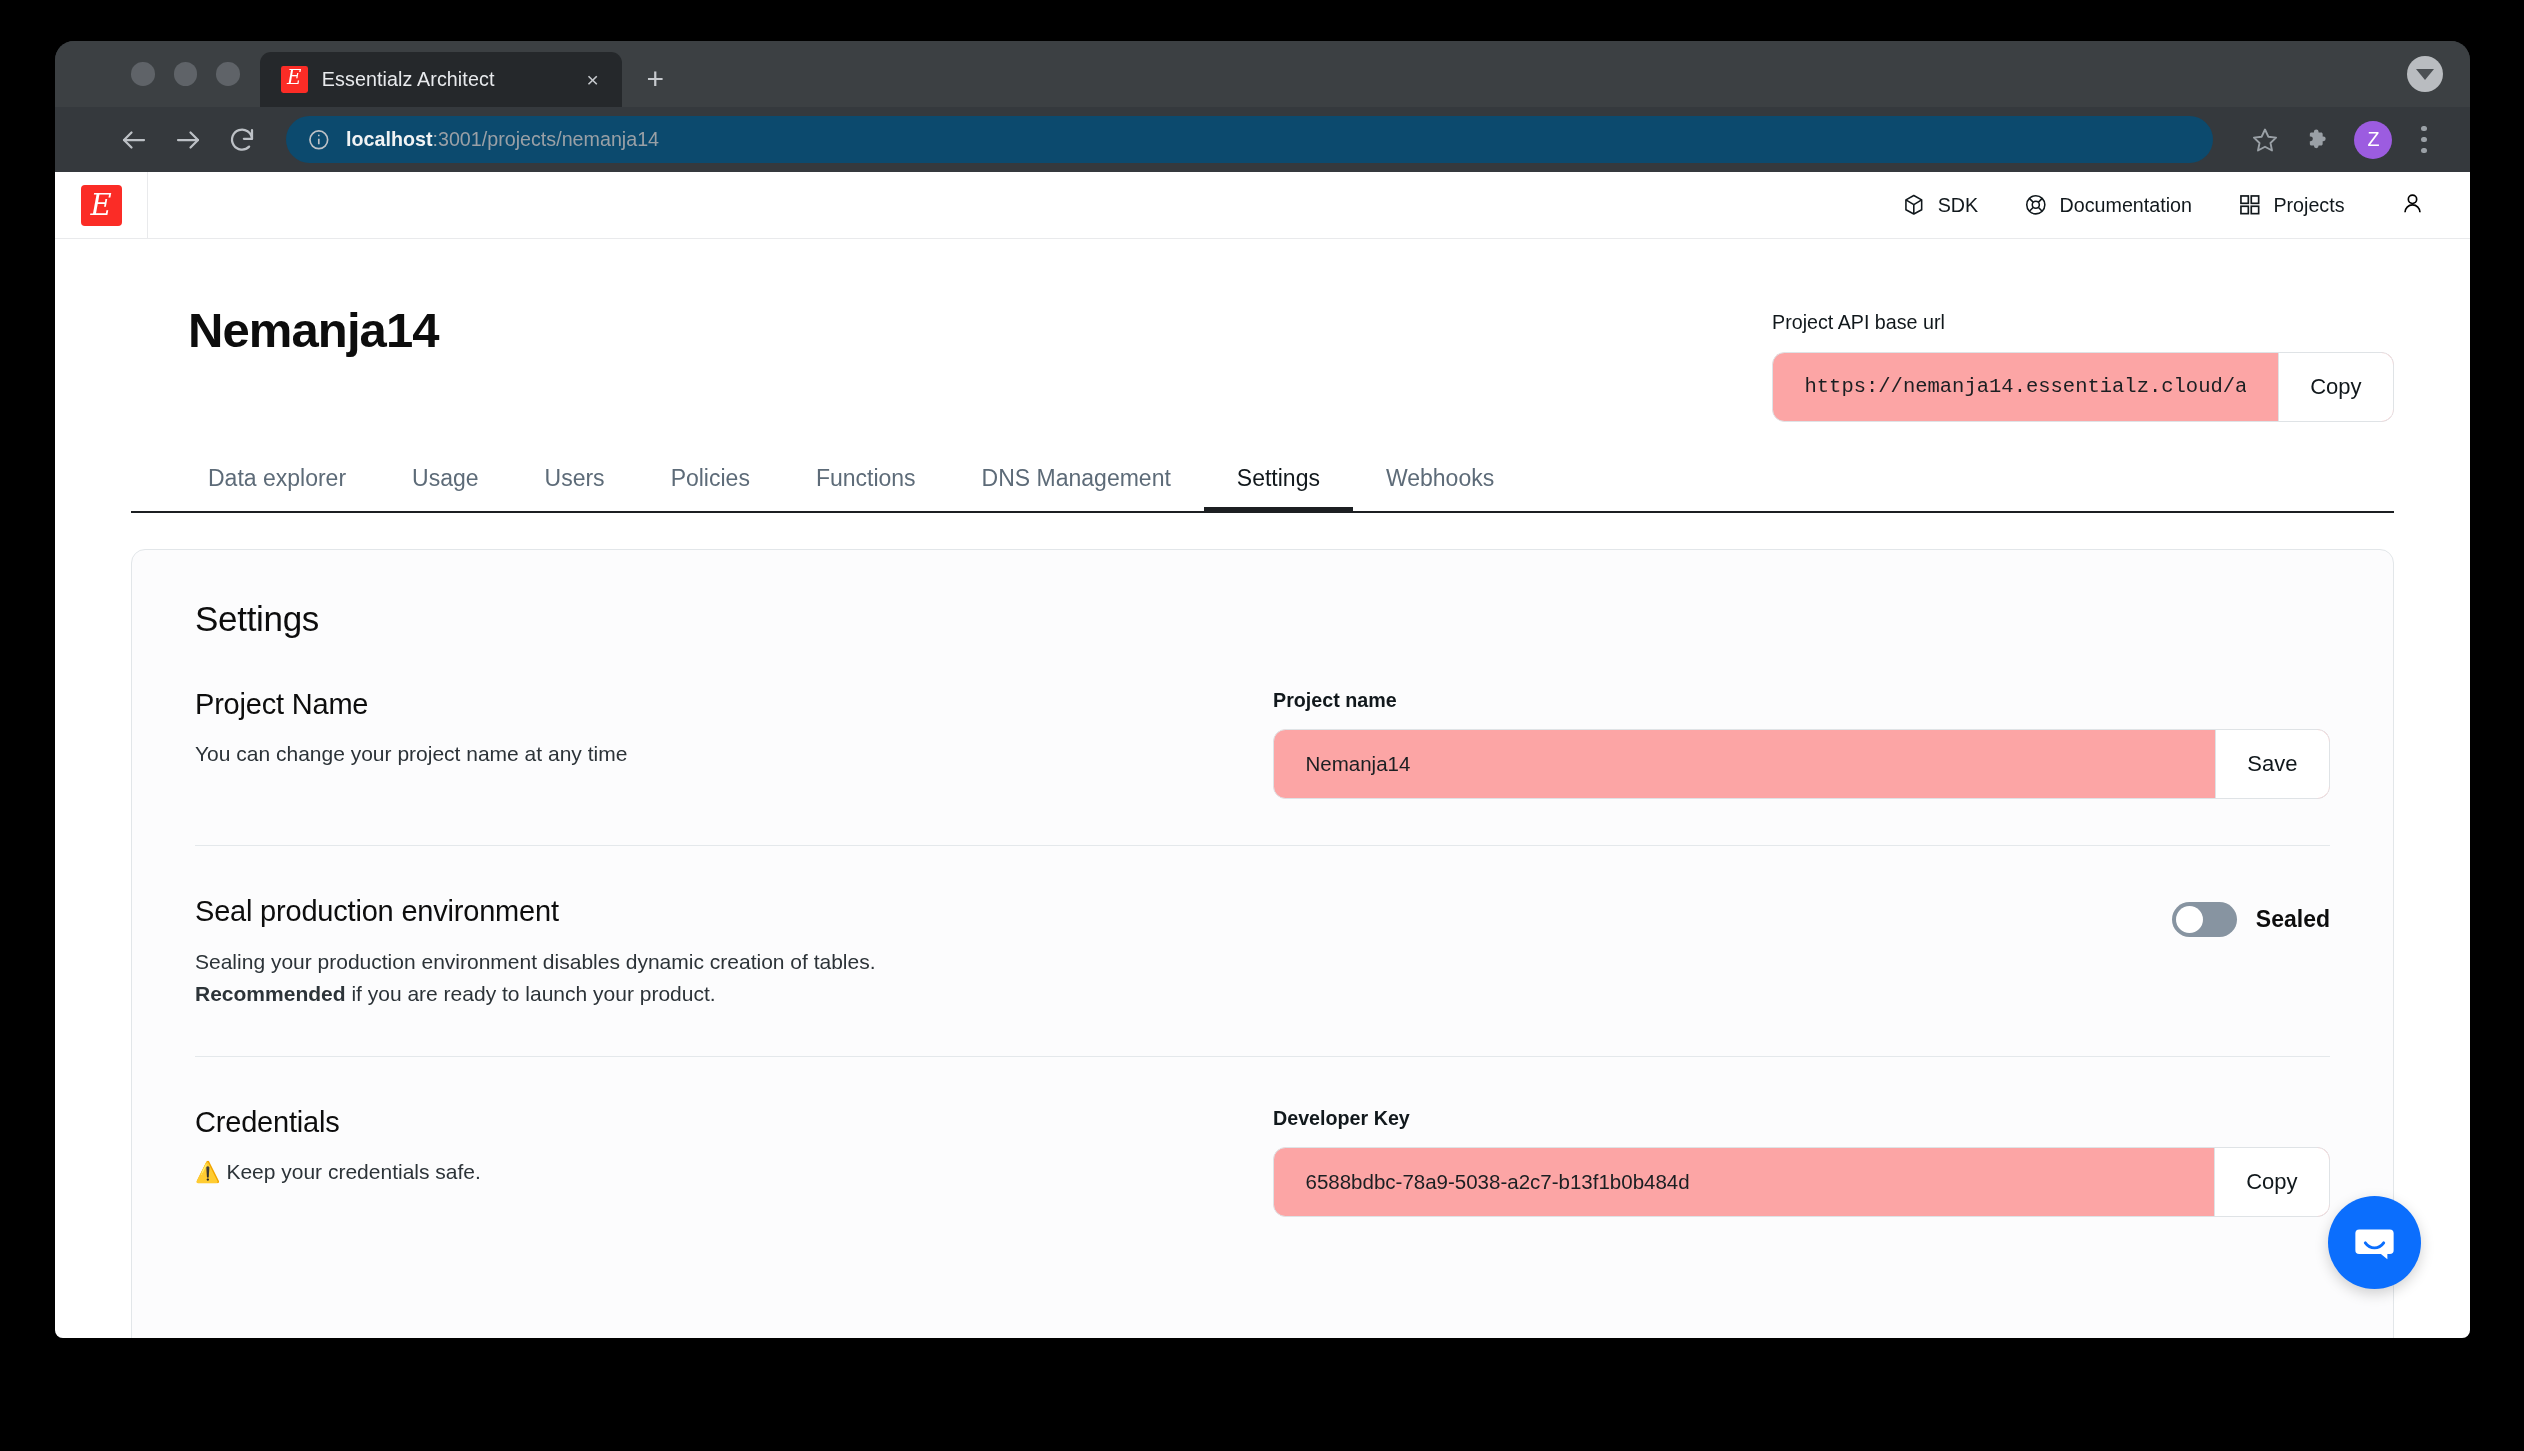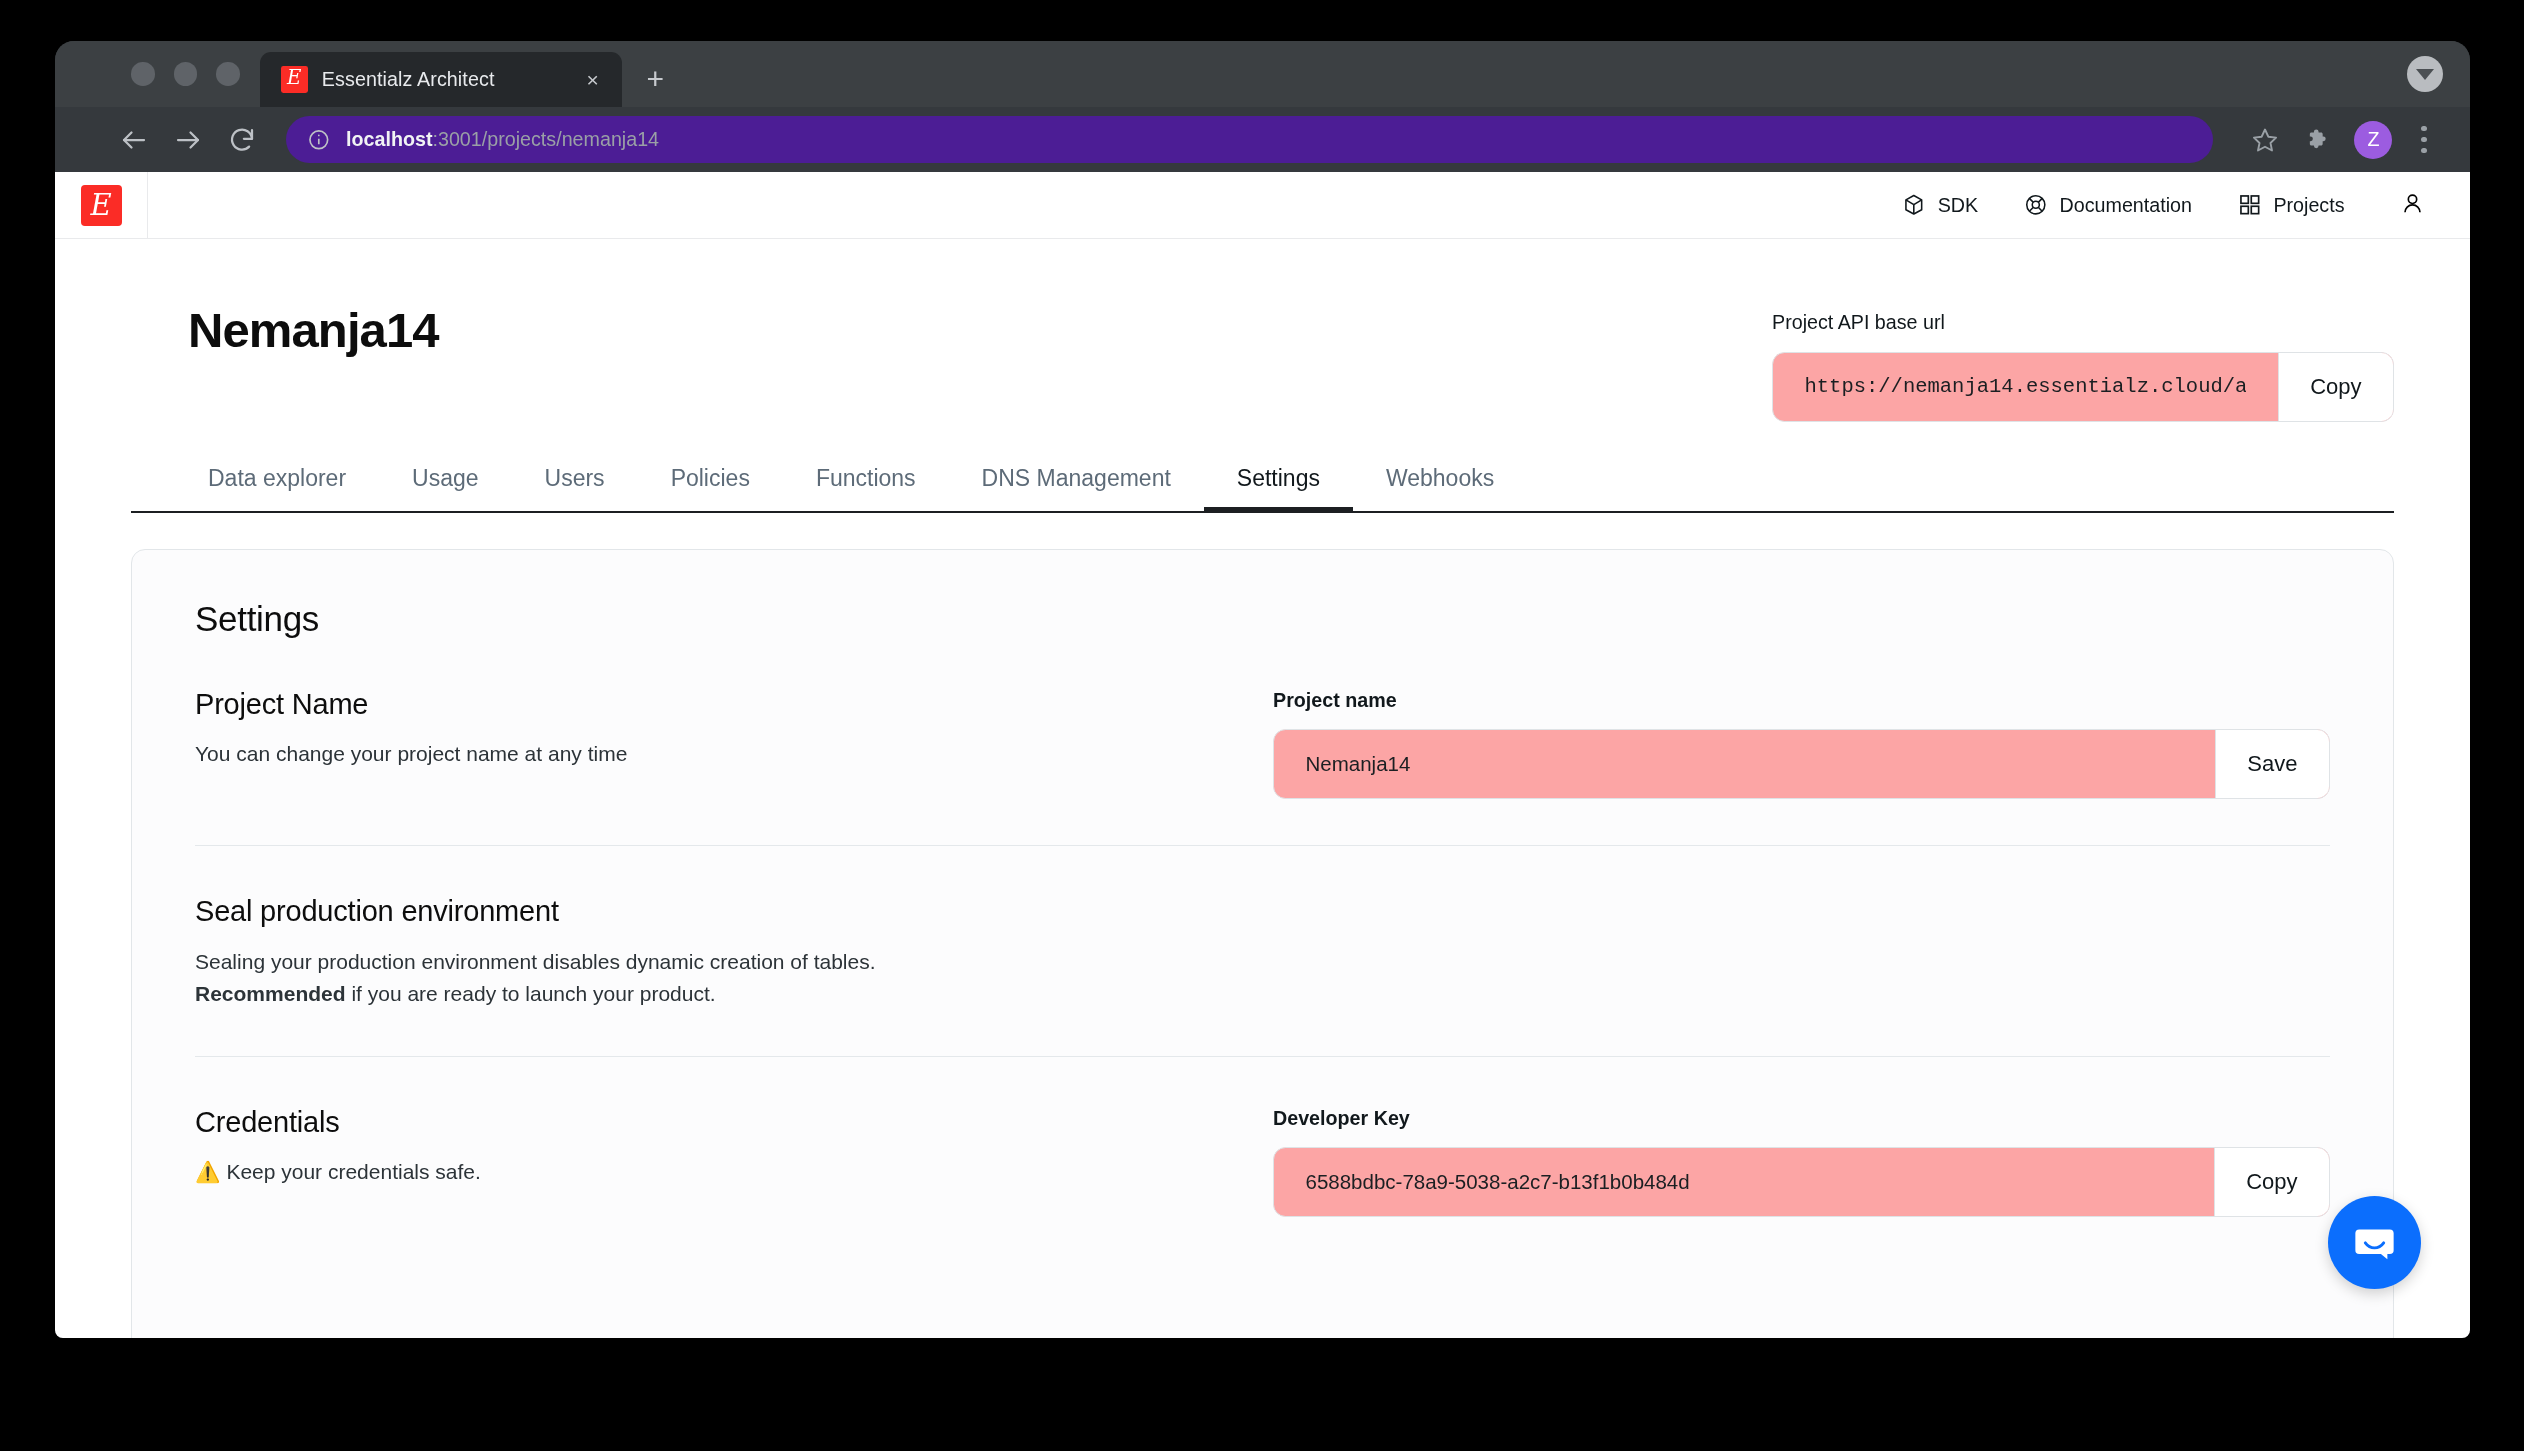--- a/index.html
+++ b/index.html
@@ -157,21 +157,21 @@
     height: 54px;
     display: flex;
     align-items: center;
     justify-content: center;
     color: #bdc1c6;
     flex: 0 0 auto;
   }
   .omnibox {
     flex: 1 1 auto;
     height: 47px;
-    background: #4c1d95;
+    background: #0c4a6e;
     border-radius: 25px;
     display: flex;
     align-items: center;
     padding: 0 20.5px;
     margin-left: 17.3px;
     margin-right: 20.5px;
     gap: 15.7px;
     min-width: 0;
   }
   .omnibox .info-icon {
@@ -671,20 +671,28 @@
               </div>
             </div>
           </div>
 
           <div class="section">
             <div class="sec-left">
               <div class="sec-h">Seal production environment</div>
               <div class="sec-p">
                 <span>Sealing your production environment disables dynamic creation of tables.</span><br>
                 <b>Recommended</b><span> if you are ready to launch your product.</span>
+              </div>
+            </div>
+            <div class="sec-right">
+              <div class="toggle-row">
+                <div class="switch">
+                  <div class="knob"></div>
+                </div>
+                <div class="switch-label">Sealed</div>
               </div>
             </div>
           </div>
 
           <div class="section">
             <div class="sec-left">
               <div class="sec-h">Credentials</div>
               <div class="sec-p">
                 <span class="warn-emoji">⚠️</span>
                 <span>Keep your credentials safe.</span>

